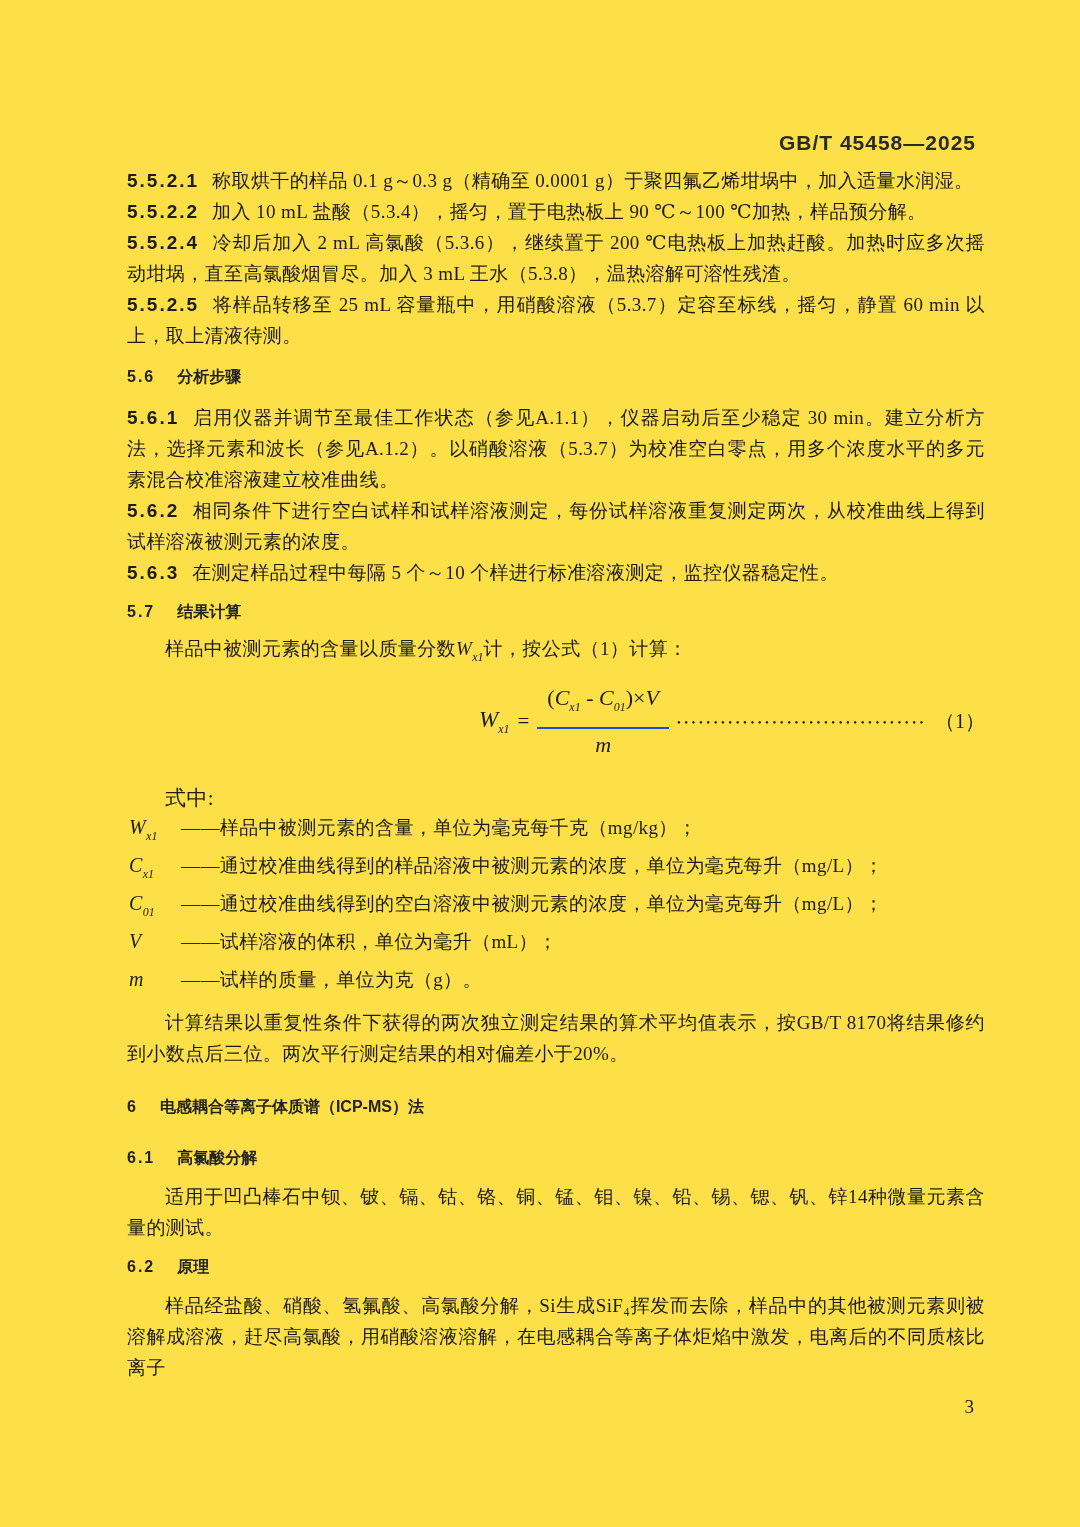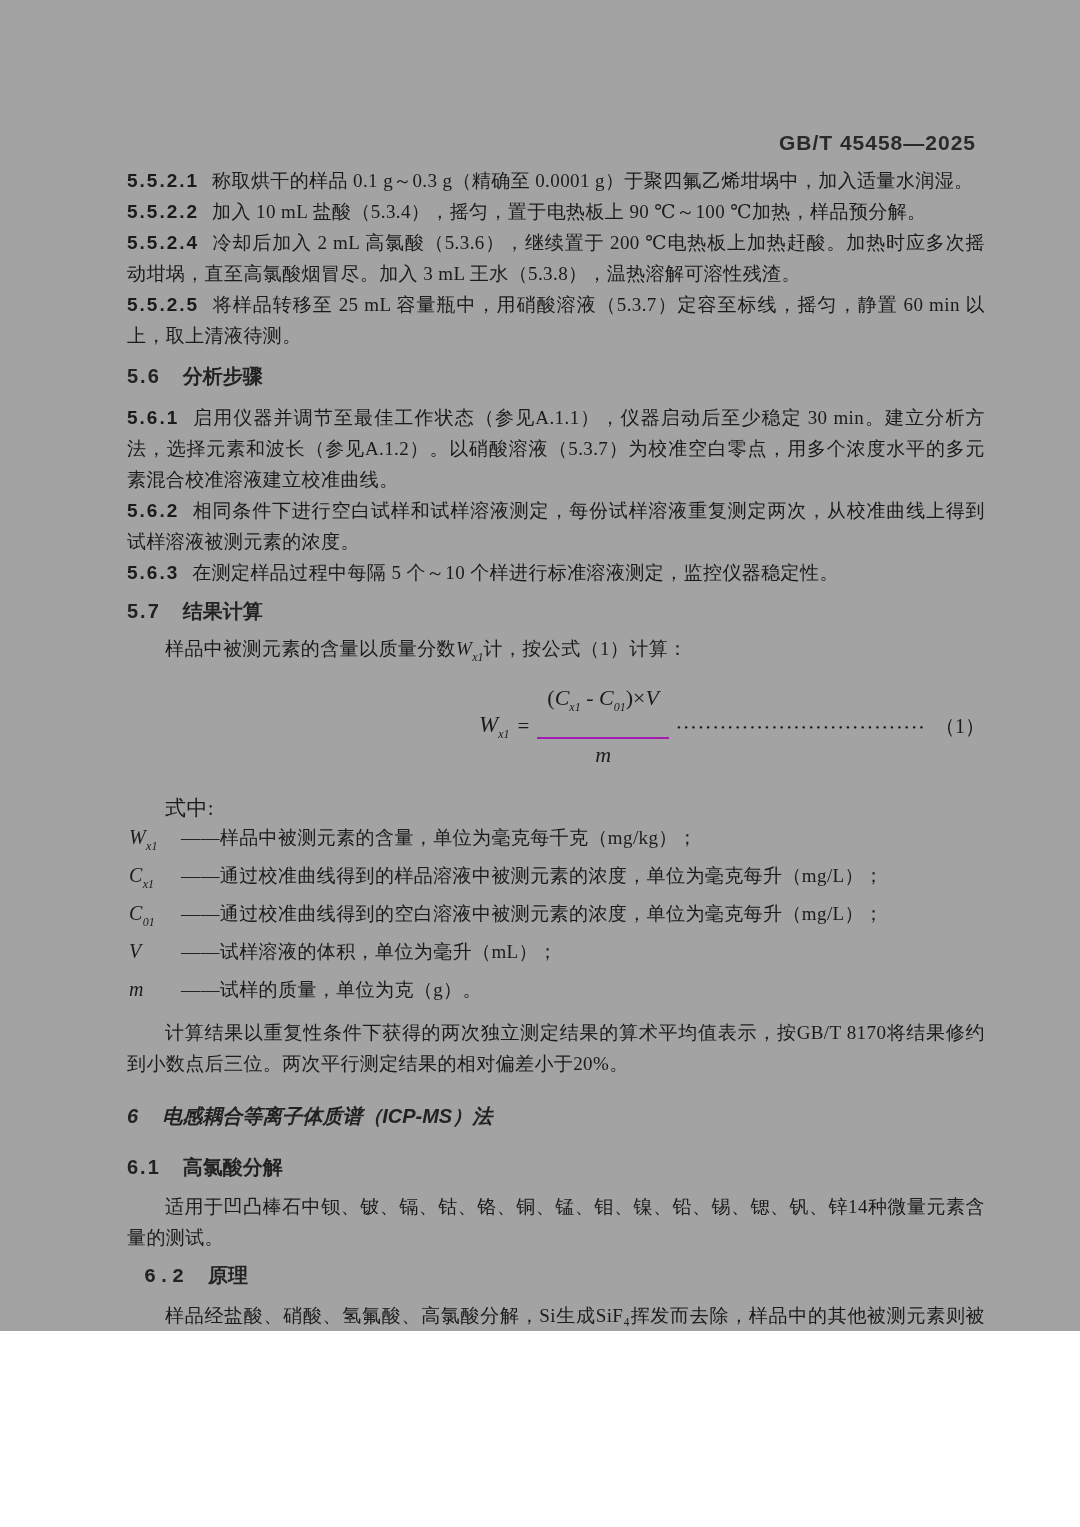--- a/index.html
+++ b/index.html
@@ -1,17 +1,17 @@
 <!DOCTYPE html>
 <html><head>
 <meta charset="utf-8">
 <style>
   html,body { margin:0; padding:0; background:#ffffff; }
   .page {
-    position:relative; width:1080px; height:1331px; background:#a3a3a3;
+    position:relative; width:1080px; height:1527px; background:#fde047;
     font-family:"Liberation Serif","DejaVu Serif",serif;
     color:#1b1b1b; overflow:hidden;
   }
   .std-header {
     position:absolute; top:131px; right:104px;
     font-family:"Liberation Sans","DejaVu Sans",sans-serif;
     font-weight:bold; font-size:21px; letter-spacing:1px; color:#2a2a2a;
   }
   .content {
     position:absolute; left:127px; top:165px; width:858px;
@@ -19,44 +19,44 @@
   p { margin:0; }
   .clause, .para {
     font-size:19px; line-height:31px; text-align:justify; letter-spacing:0.4px;
   }
   .cnum {
     font-family:"Liberation Sans","DejaVu Sans",sans-serif;
     font-weight:bold; letter-spacing:2px; margin-right:13px; white-space:nowrap;
   }
   .heading {
     font-family:"Liberation Sans","DejaVu Sans",sans-serif;
-    font-weight:bold; font-size:20px; line-height:31px; color:#222;
+    font-weight:bold; font-size:16px; line-height:31px; color:#222;
   }
   .heading .hnum { letter-spacing:2px; margin-right:22px; }
   .h56 { margin:10px 0 10px 0; }
   .h57 { margin:8px 0 6px 0; }
-  .h6  { margin:22px 0 0 0;font-style:italic; }
+  .h6  { margin:22px 0 0 0; }
   .h61 { margin:20px 0 8px 0; }
-  .h62 { margin:8px 0 8px 17px;font-family:Liberation Mono, monospace; }
+  .h62 { margin:8px 0 8px 0; }
   .indent { text-indent:2em; }
   
   .formula {
     display:flex; align-items:center; margin:12px 0 26px 0;
   }
   .f-spacer { width:352px; flex:0 0 auto; }
   .f-sym { font-family:"Liberation Serif","DejaVu Serif",serif; font-style:italic; }
   sub.f-sub {
     font-family:"Liberation Serif","DejaVu Serif",serif; font-style:italic;
     font-size:12px; vertical-align:-6px; letter-spacing:0;
   }
   .f-lhs { font-size:23px; }
   .f-eq { font-size:21px; margin:0 8px; }
   .frac { display:inline-flex; flex-direction:column; align-items:center; }
   .frac-num {
-    font-size:22px; padding:0 10px 22px 10px; border-bottom:2px solid #a21caf;
+    font-size:22px; padding:0 10px 12px 10px; border-bottom:2px solid #1d4ed8;
     white-space:nowrap;
   }
   .frac-den { font-size:22px; padding-top:3px; }
   .f-dots {
     flex:1 1 auto; overflow:hidden; white-space:nowrap;
     font-size:11px; letter-spacing:3.5px; margin:0 8px; color:#1b1b1b;
   }
   .f-no { flex:0 0 auto; font-size:20px; }
   
   .where-label { font-size:21px; line-height:29px; margin-left:38px; letter-spacing:0.4px; }

